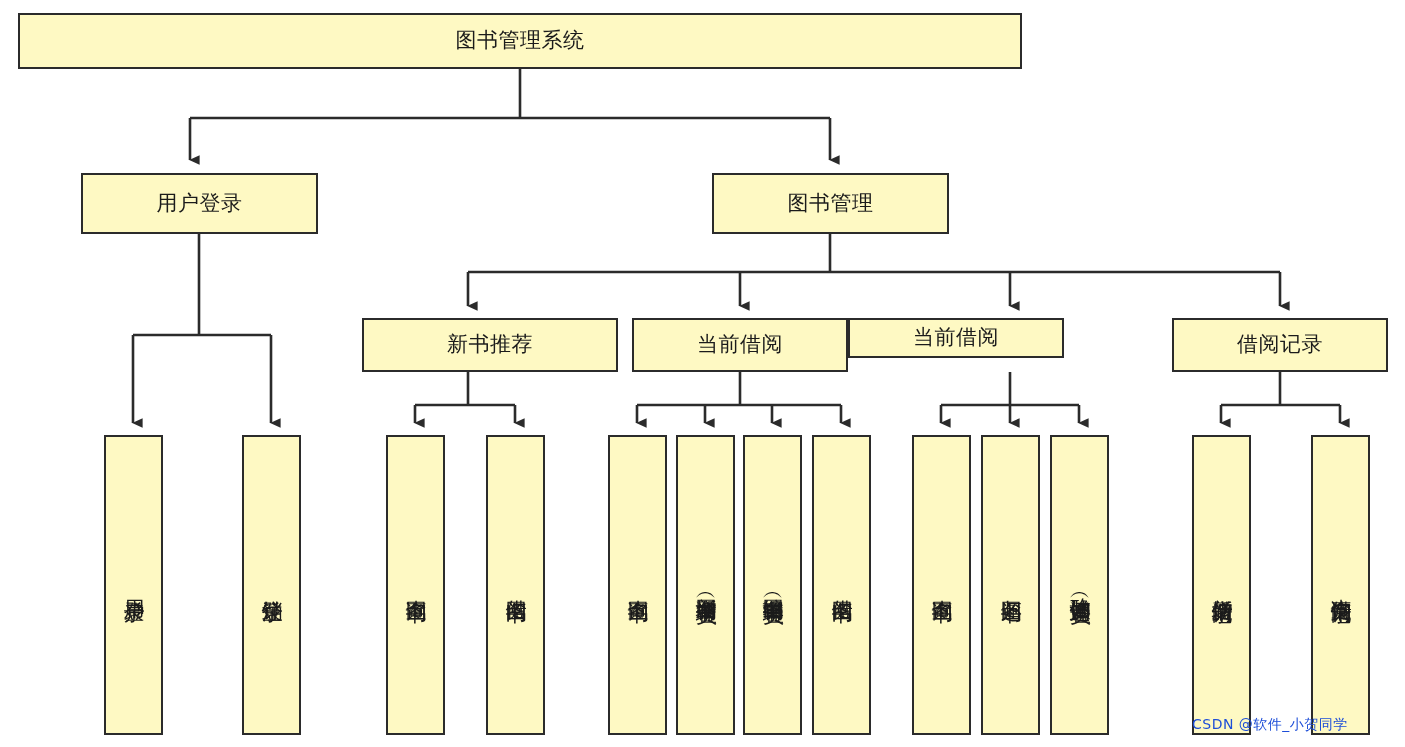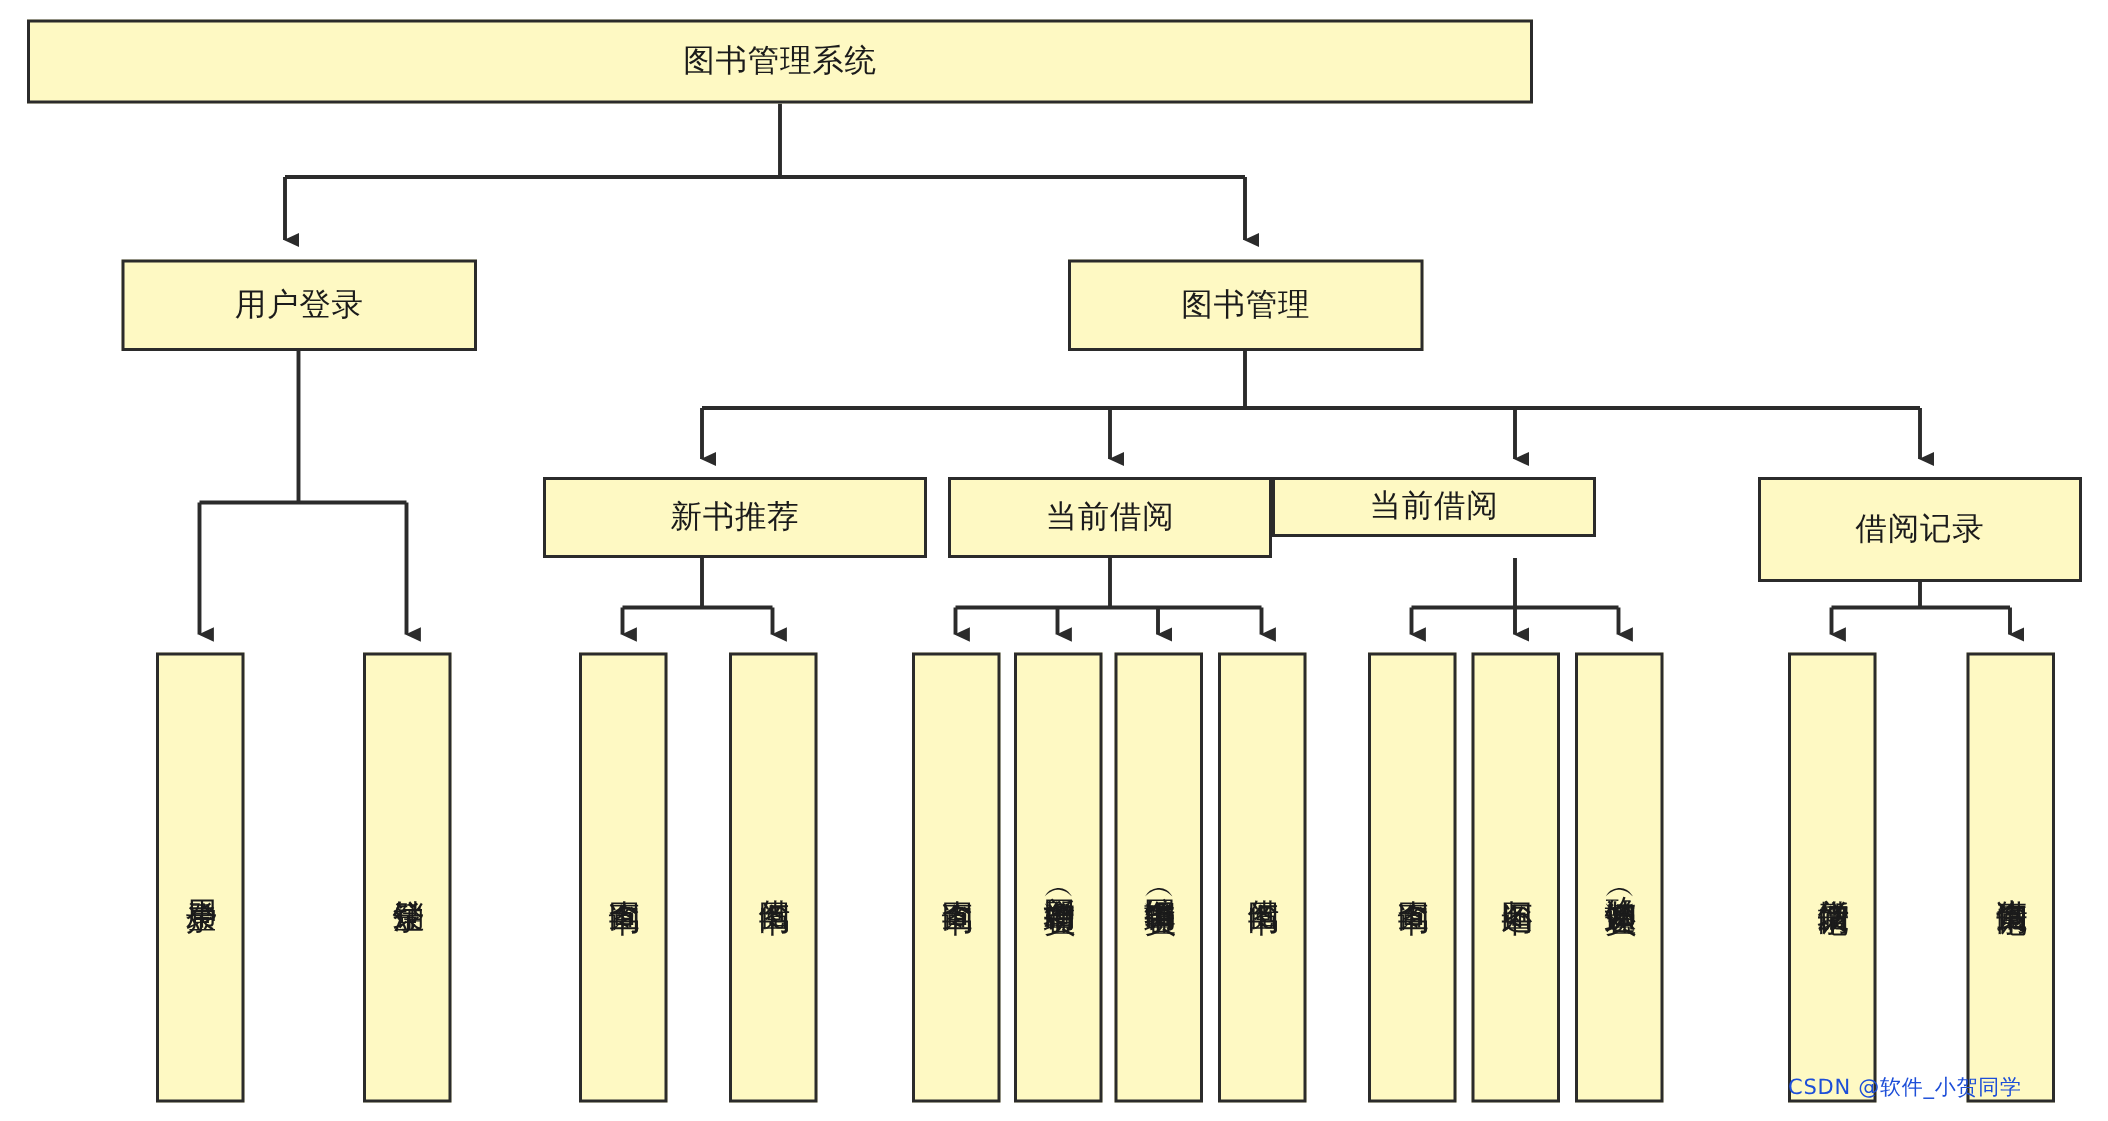--- a/index.html
+++ b/index.html
@@ -131,21 +131,21 @@
 
   <div class="node horiz" style="left:362px; top:318px; width:256px; height:54px;">
     <span>新书推荐</span>
   </div>
   <div class="node horiz" style="left:632px; top:318px; width:216px; height:54px;">
     <span>当前借阅</span>
   </div>
   <div class="node horiz" style="left:848px; top:318px; width:216px; height:40px;justify-content:center;">
     <span>当前借阅</span>
   </div>
-  <div class="node horiz" style="left:1172px; top:318px; width:216px; height:70px;">
+  <div class="node horiz" style="left:1172px; top:318px; width:216px; height:54px;">
     <span>借阅记录</span>
   </div>
 
   <div class="node vert" style="left:104px; top:435px; width:59px; height:300px;">
     <span class="vlabel">用户登录</span>
   </div>
   <div class="node vert" style="left:242px; top:435px; width:59px; height:300px;">
     <span class="vlabel">注销登录</span>
   </div>
 

